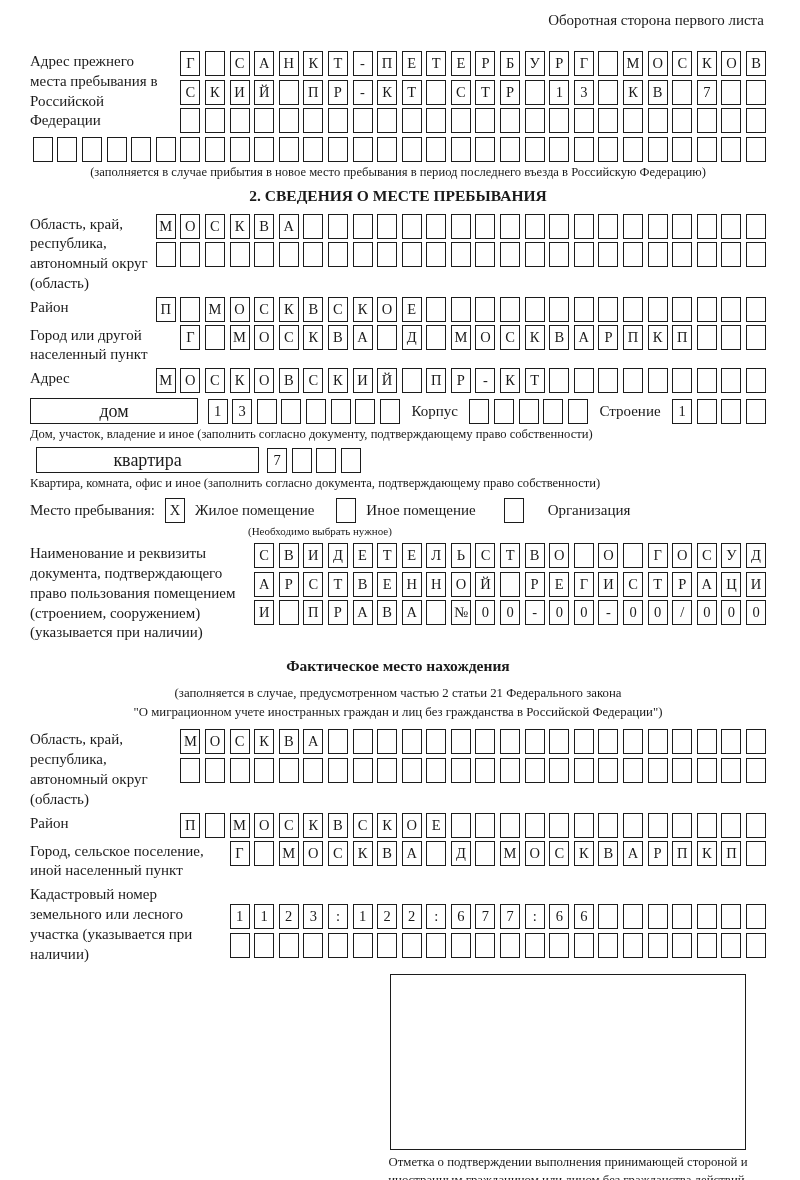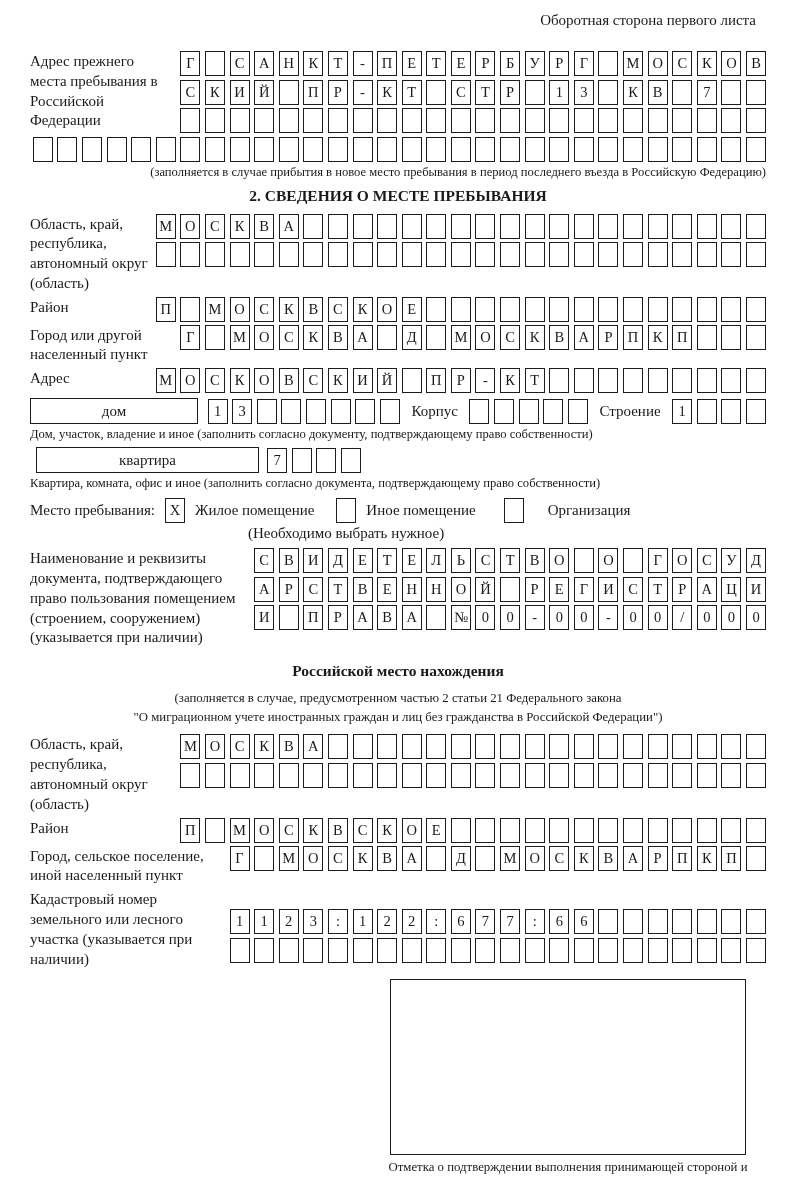--- a/index.html
+++ b/index.html
@@ -3,51 +3,51 @@
 <meta charset="utf-8">
 <style>
   * { margin:0; padding:0; box-sizing:border-box; }
   html,body { background:#ffffff; }
   body {
     width:800px; height:1180px; overflow:hidden;
     font-family:"Liberation Serif","DejaVu Serif",serif;
     color:#1a1a1a;
     padding:12px 34px 0 30px;
   }
-  .hdr-note { text-align:right; font-size:15px; margin-bottom:22px; margin-right:10px; }
+  .hdr-note { text-align:right; font-size:15px; margin-bottom:22px; margin-right:2px; }
 
   .field { display:flex; align-items:flex-start; margin-bottom:3px; }
   .flabel { font-size:15px; line-height:1.32; padding-top:1px; }
   .fgrid { margin-left:auto; display:flex; flex-direction:column; gap:3.5px; }
 
   .cellrow { display:flex; gap:4.6px; justify-content:flex-end; }
   .cellrow.left { justify-content:flex-start; }
   .cell {
     width:20px; height:25px; flex:0 0 20px;
     border:1.5px solid #1c1c1c;
     display:flex; align-items:center; justify-content:center;
     font-size:14.5px; background:#fff;
   }
-  .caption { font-size:12.6px; text-align:right; margin:3px 0 5px 0; }
+  .caption { font-size:12.6px; text-align:center; margin:3px 0 5px 0; }
   .h2 { font-size:15.5px; font-weight:bold; text-align:center; margin:7px 0 9px 0; }
 
   .houserow { display:flex; align-items:center; margin:5px 0 2px 0; justify-content:space-between; }
   .bigbox {
     border:1.5px solid #1c1c1c; height:26px;
-    display:flex; align-items:center; justify-content:center; font-size:15px;
+    display:flex; align-items:center; justify-content:center; font-size:18px;
   }
   .box-dom { width:168px; }
   .box-kv  { width:223px; margin-left:6px; }
   .inline-lbl { font-size:15px; padding:0 2px; }
   .kvrow { display:flex; align-items:center; margin:2px 0 2px 0; }
   .kvrow .cellrow { margin-left:8px; }
 
   .stayrow { display:flex; align-items:center; margin-top:7px; font-size:15px; }
   .stayrow .cell { margin:0 10px 0 10px; }
-  .stay-note { font-size:15px; margin:2px 0 6px 218px; }
+  .stay-note { font-size:11px; margin:2px 0 6px 218px; }
 
   .fact-note { font-size:12.8px; text-align:center; line-height:1.45; }
 
   .mark-wrap { width:372px; margin-left:auto; margin-right:12px; margin-top:10px; }
   .mark-box { width:356px; height:176px; border:1.5px solid #1c1c1c; margin:0 auto 4px auto; }
   .mark-cap { font-size:12.8px; text-align:center; line-height:1.4; }
 
   .w140 { width:142px;font-family:Liberation Serif, serif; }
   .w128 { width:128px; }
   .w150 { width:152px; }
@@ -458,21 +458,21 @@
         <span class="cell">0</span>
         <span class="cell">0</span>
         <span class="cell">/</span>
         <span class="cell">0</span>
         <span class="cell">0</span>
         <span class="cell">0</span>
       </div>
   </div>
 </div>
 
-<div class="h2" style="margin-top:14px;">Российской место нахождения</div>
+<div class="h2" style="margin-top:14px;">Фактическое место нахождения</div>
 <div class="fact-note">(заполняется в случае, предусмотренном частью 2 статьи 21 Федерального закона</div>
 <div class="fact-note" style="margin-bottom:8px;">"О миграционном учете иностранных граждан и лиц без гражданства в Российской Федерации")</div>
 
 <div class="field">
   <div class="flabel w148">Область, край, республика, автономный округ (область)</div>
   <div class="fgrid">
     <div class="cellrow">
         <span class="cell">М</span>
         <span class="cell">О</span>
         <span class="cell">С</span>

